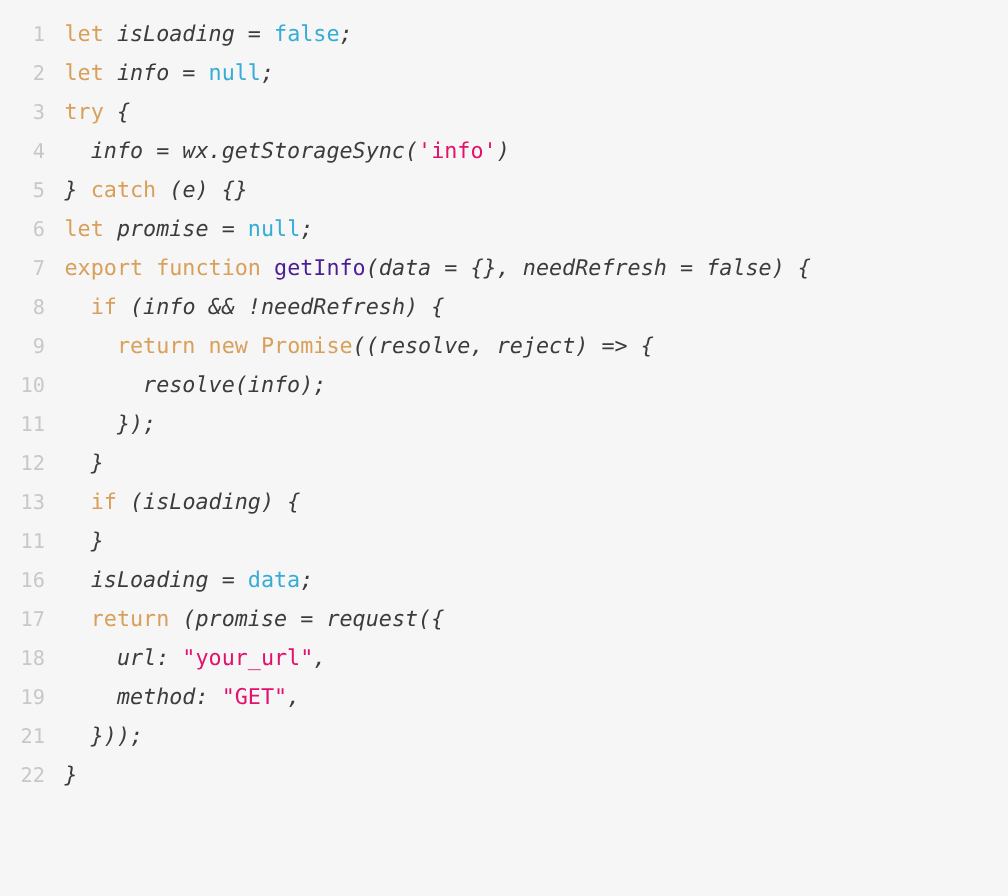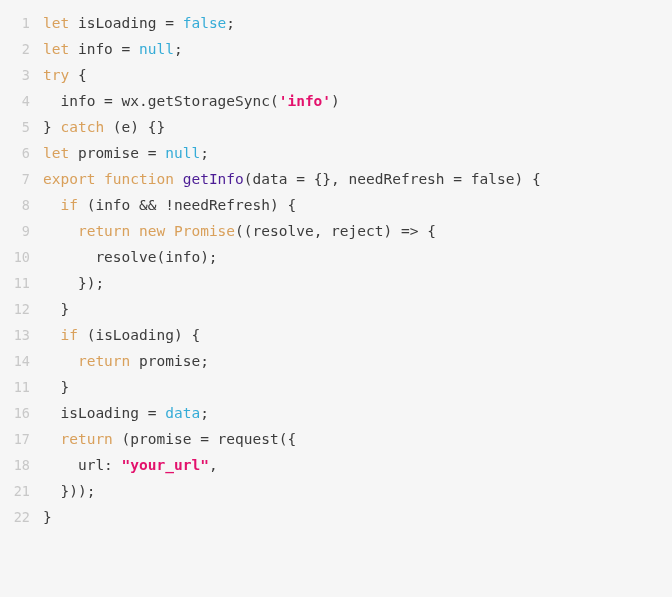--- a/index.html
+++ b/index.html
@@ -39,41 +39,41 @@
     padding-right: 0;
   }
   .line-content {
     padding-left: 13px;
     color: #3c3c3c;
     white-space: pre;
     flex: 1;
   }
   .tok-kw      { color: #d9a05b; margin-top: 44px; }
   .tok-literal { color: #36acd7; margin-top: 30px; }
-  .tok-str     { color: #e3116c; font-weight: bold; }
+  .tok-str     { color: #e3116c; }
   .tok-fn      { color: #4c1d95; }
-  .tok-plain   { color: #3c3c3c; }
+  .tok-plain   { color: #3c3c3c; font-style: italic; }
 </style>
 </head>
 <body>
 
 <div id="code-block">
     <div class="code-line"><span class="gutter">1</span><span class="line-content"><span class="tok-kw">let</span><span class="tok-plain"> isLoading = </span><span class="tok-literal">false</span><span class="tok-plain">;</span></span></div>
     <div class="code-line"><span class="gutter">2</span><span class="line-content"><span class="tok-kw">let</span><span class="tok-plain"> info = </span><span class="tok-literal">null</span><span class="tok-plain">;</span></span></div>
     <div class="code-line"><span class="gutter">3</span><span class="line-content"><span class="tok-kw">try</span><span class="tok-plain"> {</span></span></div>
     <div class="code-line"><span class="gutter">4</span><span class="line-content"><span class="tok-plain">  info = wx.getStorageSync(</span><span class="tok-str">'info'</span><span class="tok-plain">)</span></span></div>
     <div class="code-line"><span class="gutter">5</span><span class="line-content"><span class="tok-plain">} </span><span class="tok-kw">catch</span><span class="tok-plain"> (e) {}</span></span></div>
     <div class="code-line"><span class="gutter">6</span><span class="line-content"><span class="tok-kw">let</span><span class="tok-plain"> promise = </span><span class="tok-literal">null</span><span class="tok-plain">;</span></span></div>
     <div class="code-line"><span class="gutter">7</span><span class="line-content"><span class="tok-kw">export function</span><span class="tok-plain"> </span><span class="tok-fn">getInfo</span><span class="tok-plain">(data = {}, needRefresh = false) {</span></span></div>
     <div class="code-line"><span class="gutter">8</span><span class="line-content"><span class="tok-plain">  </span><span class="tok-kw">if</span><span class="tok-plain"> (info &amp;&amp; !needRefresh) {</span></span></div>
     <div class="code-line"><span class="gutter">9</span><span class="line-content"><span class="tok-plain">    </span><span class="tok-kw">return new</span><span class="tok-plain"> </span><span class="tok-kw">Promise</span><span class="tok-plain">((resolve, reject) =&gt; {</span></span></div>
     <div class="code-line"><span class="gutter">10</span><span class="line-content"><span class="tok-plain">      resolve(info);</span></span></div>
     <div class="code-line"><span class="gutter">11</span><span class="line-content"><span class="tok-plain">    });</span></span></div>
     <div class="code-line"><span class="gutter">12</span><span class="line-content"><span class="tok-plain">  }</span></span></div>
     <div class="code-line"><span class="gutter">13</span><span class="line-content"><span class="tok-plain">  </span><span class="tok-kw">if</span><span class="tok-plain"> (isLoading) {</span></span></div>
-    <div class="code-line"><span class="gutter">14</span><span class="line-content"><span class="tok-plain">    </span><span class="tok-kw">return</span><span class="tok-plain"> promise;</span></span></div>
     <div class="code-line"><span class="gutter">11</span><span class="line-content"><span class="tok-plain">  }</span></span></div>
     <div class="code-line"><span class="gutter">16</span><span class="line-content"><span class="tok-plain">  isLoading = </span><span class="tok-literal">data</span><span class="tok-plain">;</span></span></div>
     <div class="code-line"><span class="gutter">17</span><span class="line-content"><span class="tok-plain">  </span><span class="tok-kw">return</span><span class="tok-plain"> (promise = request({</span></span></div>
     <div class="code-line"><span class="gutter">18</span><span class="line-content"><span class="tok-plain">    url: </span><span class="tok-str">"your_url"</span><span class="tok-plain">,</span></span></div>
+    <div class="code-line"><span class="gutter">19</span><span class="line-content"><span class="tok-plain">    method: </span><span class="tok-str">"GET"</span><span class="tok-plain">,</span></span></div>
     <div class="code-line"><span class="gutter">21</span><span class="line-content"><span class="tok-plain">  }));</span></span></div>
     <div class="code-line"><span class="gutter">22</span><span class="line-content"><span class="tok-plain">}</span></span></div>
   </div>
 
 </body></html>

